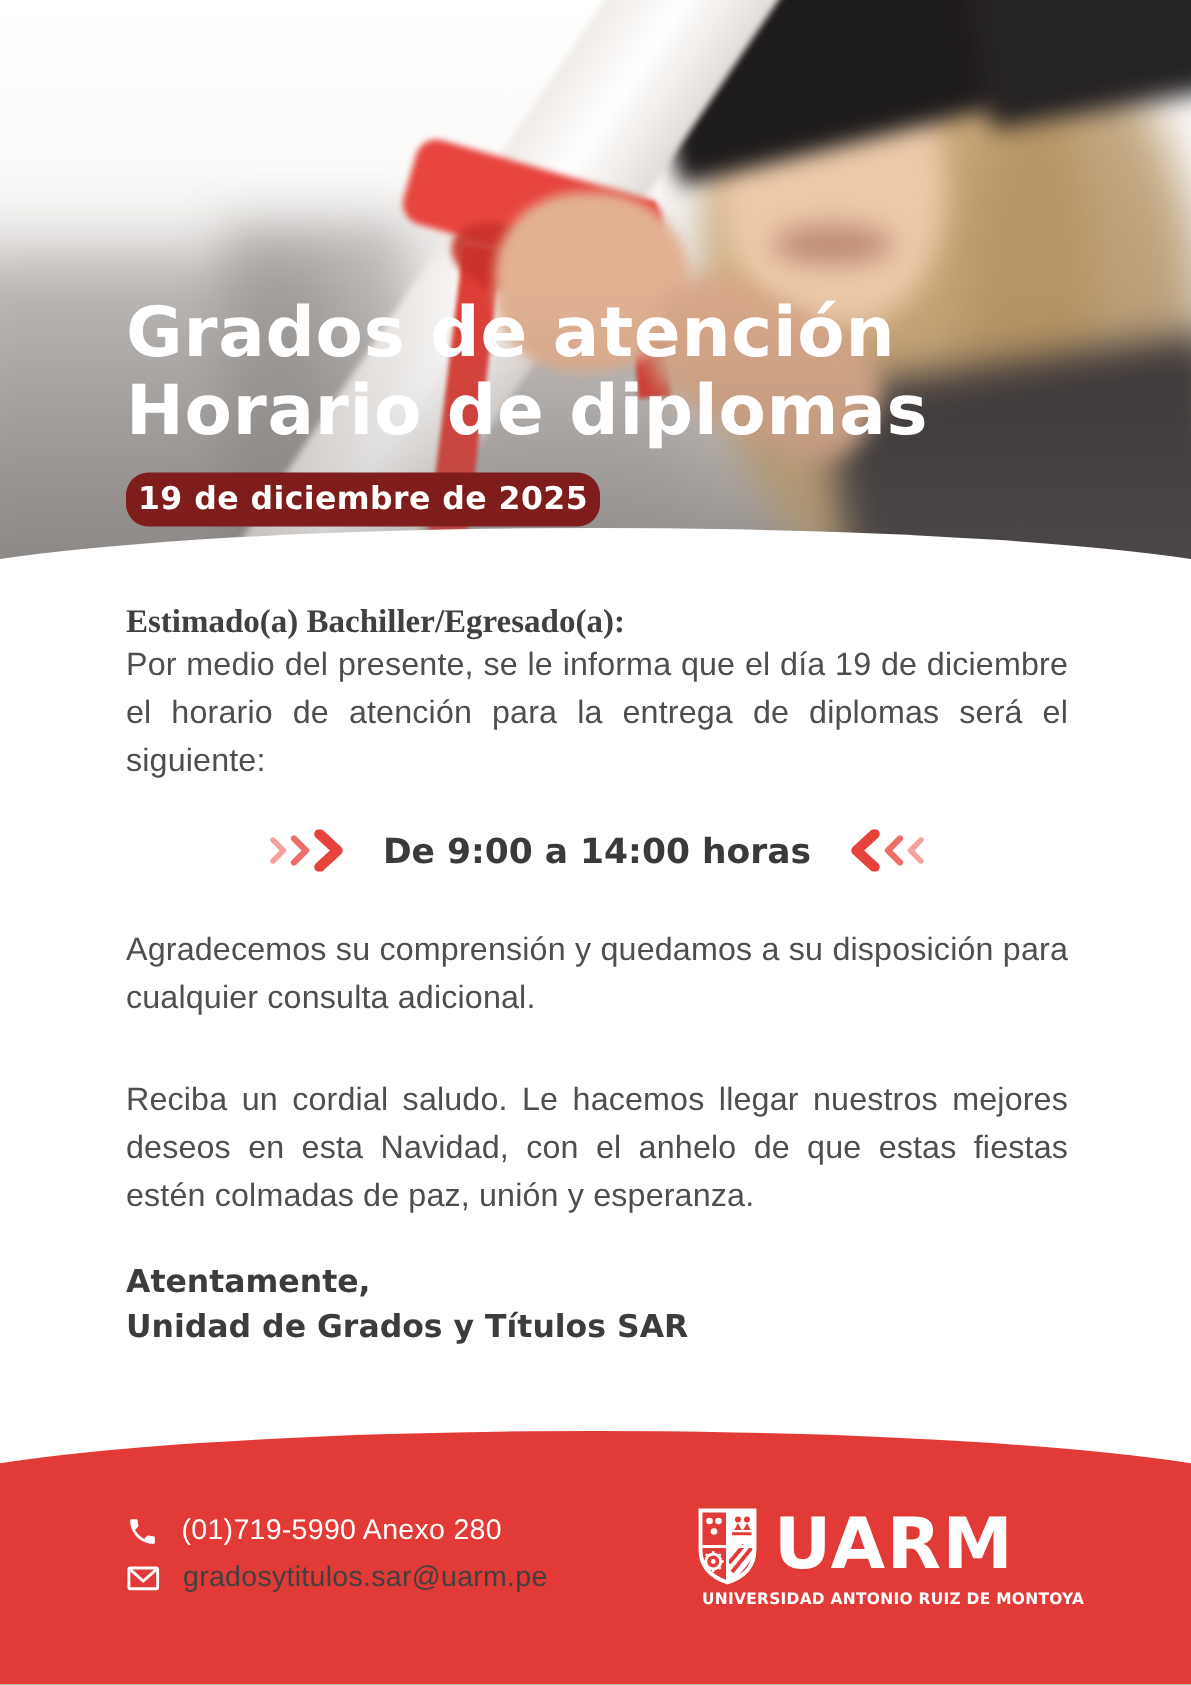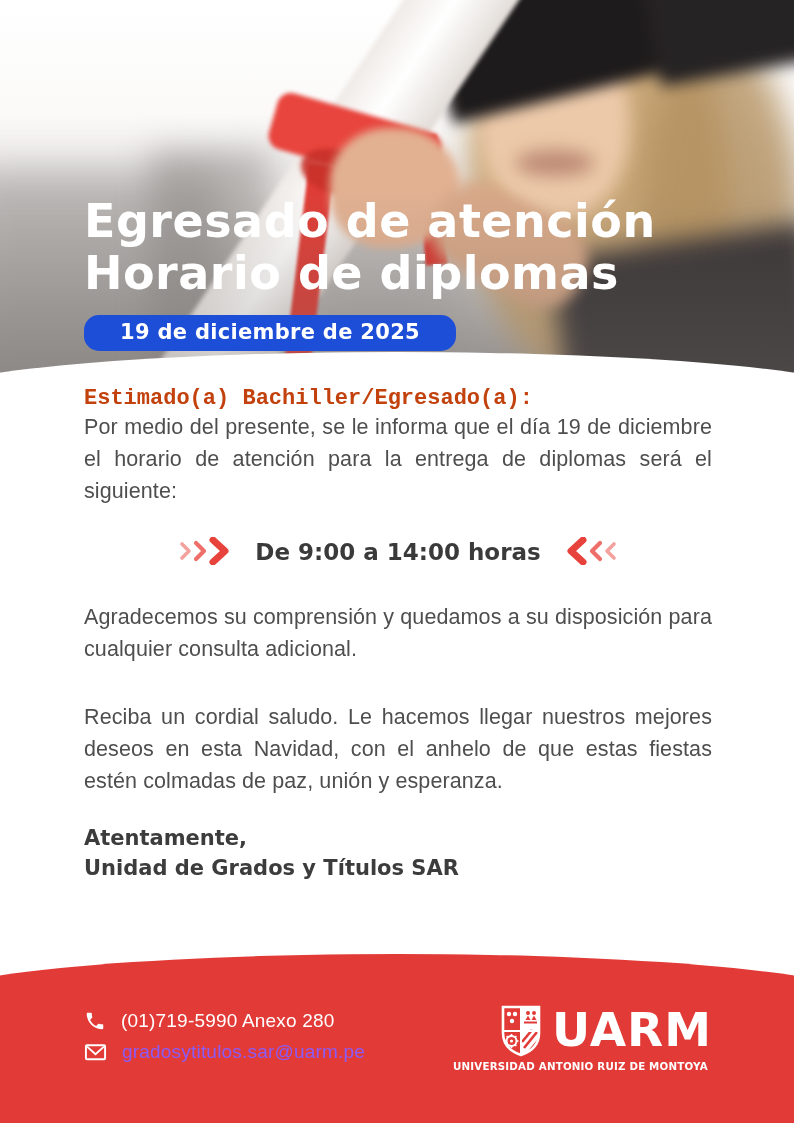--- a/index.html
+++ b/index.html
@@ -33,51 +33,51 @@
   .ribbon-tail2 { left:420px; top:135px; width:22px; height:130px; background:#d9362f; transform:rotate(-5deg); filter:blur(1.5px); }
   .ribbon-bow { left:270px; top:112px; width:170px; height:58px; background:#e8453e; border-radius:14px; transform:rotate(16deg); filter:blur(2px); }
   .ribbon-loop { left:300px; top:150px; width:70px; height:44px; background:#c83129; border-radius:50%; transform:rotate(18deg); filter:blur(2.5px); opacity:.9; }
   .hand { left:330px; top:128px; width:130px; height:120px; background:#e2b192; border-radius:48% 52% 55% 45%; filter:blur(4px); }
   .arm  { left:430px; top:200px; width:160px; height:90px; background:#d8a888; transform:rotate(28deg); border-radius:40px; filter:blur(7px); }
   .hero-shade { position:absolute; inset:0; background:linear-gradient(180deg,rgba(255,255,255,0) 50%,rgba(110,105,102,.35) 100%); }
 
   .hero-content { position:absolute; left:84px; top:196px; z-index:5; }
   .hero-title { color:#ffffff; font-family:"DejaVu Sans","Liberation Sans",sans-serif;
     font-weight:bold; font-size:46px; line-height:1.12; letter-spacing:.5px; }
-  .date-badge { display:inline-block; margin-top:16px; background:#1d4ed8; color:#ffffff;
+  .date-badge { display:inline-block; margin-top:16px; background:#7f1d1d; color:#ffffff;
     font-family:"DejaVu Sans","Liberation Sans",sans-serif; font-weight:bold;
-    font-size:21px; padding:5px 36px 7px; border-radius:15px; letter-spacing:.3px; }
+    font-size:21px; padding:5px 8px 7px; border-radius:15px; letter-spacing:.3px; }
   .hero-curve { position:absolute; z-index:6; bottom:-22px; left:-10%; width:120%; height:46px;
     background:#ffffff; border-radius:50% 50% 0 0 / 100% 100% 0 0; }
 
   
   .content { position:absolute; top:376px; left:84px; width:628px; color:#4e4e4e; }
-  .salutation { margin-top:10px; color:#c2410c; font-family:Liberation Mono, monospace;
+  .salutation { margin-top:25px; color:#404040; font-family:Liberation Serif, serif;
     font-weight:bold; font-size:22px; }
   .para { margin-top:0; font-size:21.5px; line-height:32px; text-align:justify; letter-spacing:.1px; }
 
   .hours-line { margin-top:30px; display:flex; align-items:flex-end; justify-content:center; gap:14px; }
   .hours-text { color:#3a3a3a; font-family:"DejaVu Sans","Liberation Sans",sans-serif;
     font-weight:bold; font-size:23px; }
   .chev { display:block; }
 
   .signature { margin-top:26px; text-align:left; color:#3c3c3c;
     font-family:"DejaVu Sans","Liberation Sans",sans-serif; font-weight:bold;
     font-size:21px; line-height:30px; }
 
   
   .footer { position:absolute; left:0; bottom:0; width:794px; height:171px; }
   .footer-red { position:absolute; left:0; top:26px; width:100%; height:145px; background:#e23a36; }
   .footer-curve { position:absolute; top:2px; left:-10%; width:120%; height:48px;
     background:#e23a36; border-radius:50% 50% 0 0 / 100% 100% 0 0; }
   .footer-inner { position:absolute; inset:0; z-index:2; color:#fff; }
   .contact { position:absolute; left:84px; top:58px; display:flex; flex-direction:column; gap:9px; }
   .contact-row { display:flex; align-items:center; gap:15px; font-size:19px; letter-spacing:.2px; }
-  .contact-row a, .email-text { color:#8b5cf6; text-decoration:none; }
-  .logo { position:absolute; right:82px; top:52px; width:248px; display:flex; flex-direction:column; align-items:flex-end; }
+  .contact-row a, .email-text { color:#404040; text-decoration:none; }
+  .logo { position:absolute; right:82px; top:52px; width:248px; display:flex; flex-direction:column; align-items:flex-start; }
   .logo-top { display:flex; align-items:flex-start; gap:10px; }
   .uarm-word { font-family:"DejaVu Sans","Liberation Sans",sans-serif; font-weight:bold;
     font-size:47px; line-height:52px; letter-spacing:1px; }
   .logo-tagline { margin-top:2px; font-family:"DejaVu Sans","Liberation Sans",sans-serif;
     font-weight:bold; font-size:10.6px; letter-spacing:.2px; white-space:nowrap; transform:scaleX(.97); }
 </style>
 </head>
 <body>
 
 <div class="page">
@@ -97,21 +97,21 @@
     <div class="blob diploma"></div>
     <div class="blob ribbon-tail1"></div>
     <div class="blob ribbon-tail2"></div>
     <div class="blob ribbon-bow"></div>
     <div class="blob ribbon-loop"></div>
     <div class="blob hand"></div>
     <div class="blob arm"></div>
     <div class="hero-shade"></div>
 
     <div class="hero-content">
-      <h1 class="hero-title"><span>Egresado de atención</span><br><span>Horario de diplomas</span></h1>
+      <h1 class="hero-title"><span>Grados de atención</span><br><span>Horario de diplomas</span></h1>
       <div class="date-badge">19 de diciembre de 2025</div>
     </div>
     <div class="hero-curve"></div>
   </header>
 
   <main class="content">
     <h2 class="salutation">Estimado(a) Bachiller/Egresado(a):</h2>
     <p class="para">Por medio del presente, se le informa que el día 19 de diciembre el horario de atención para la entrega de diplomas será el siguiente:</p>
 
     <div class="hours-line">

